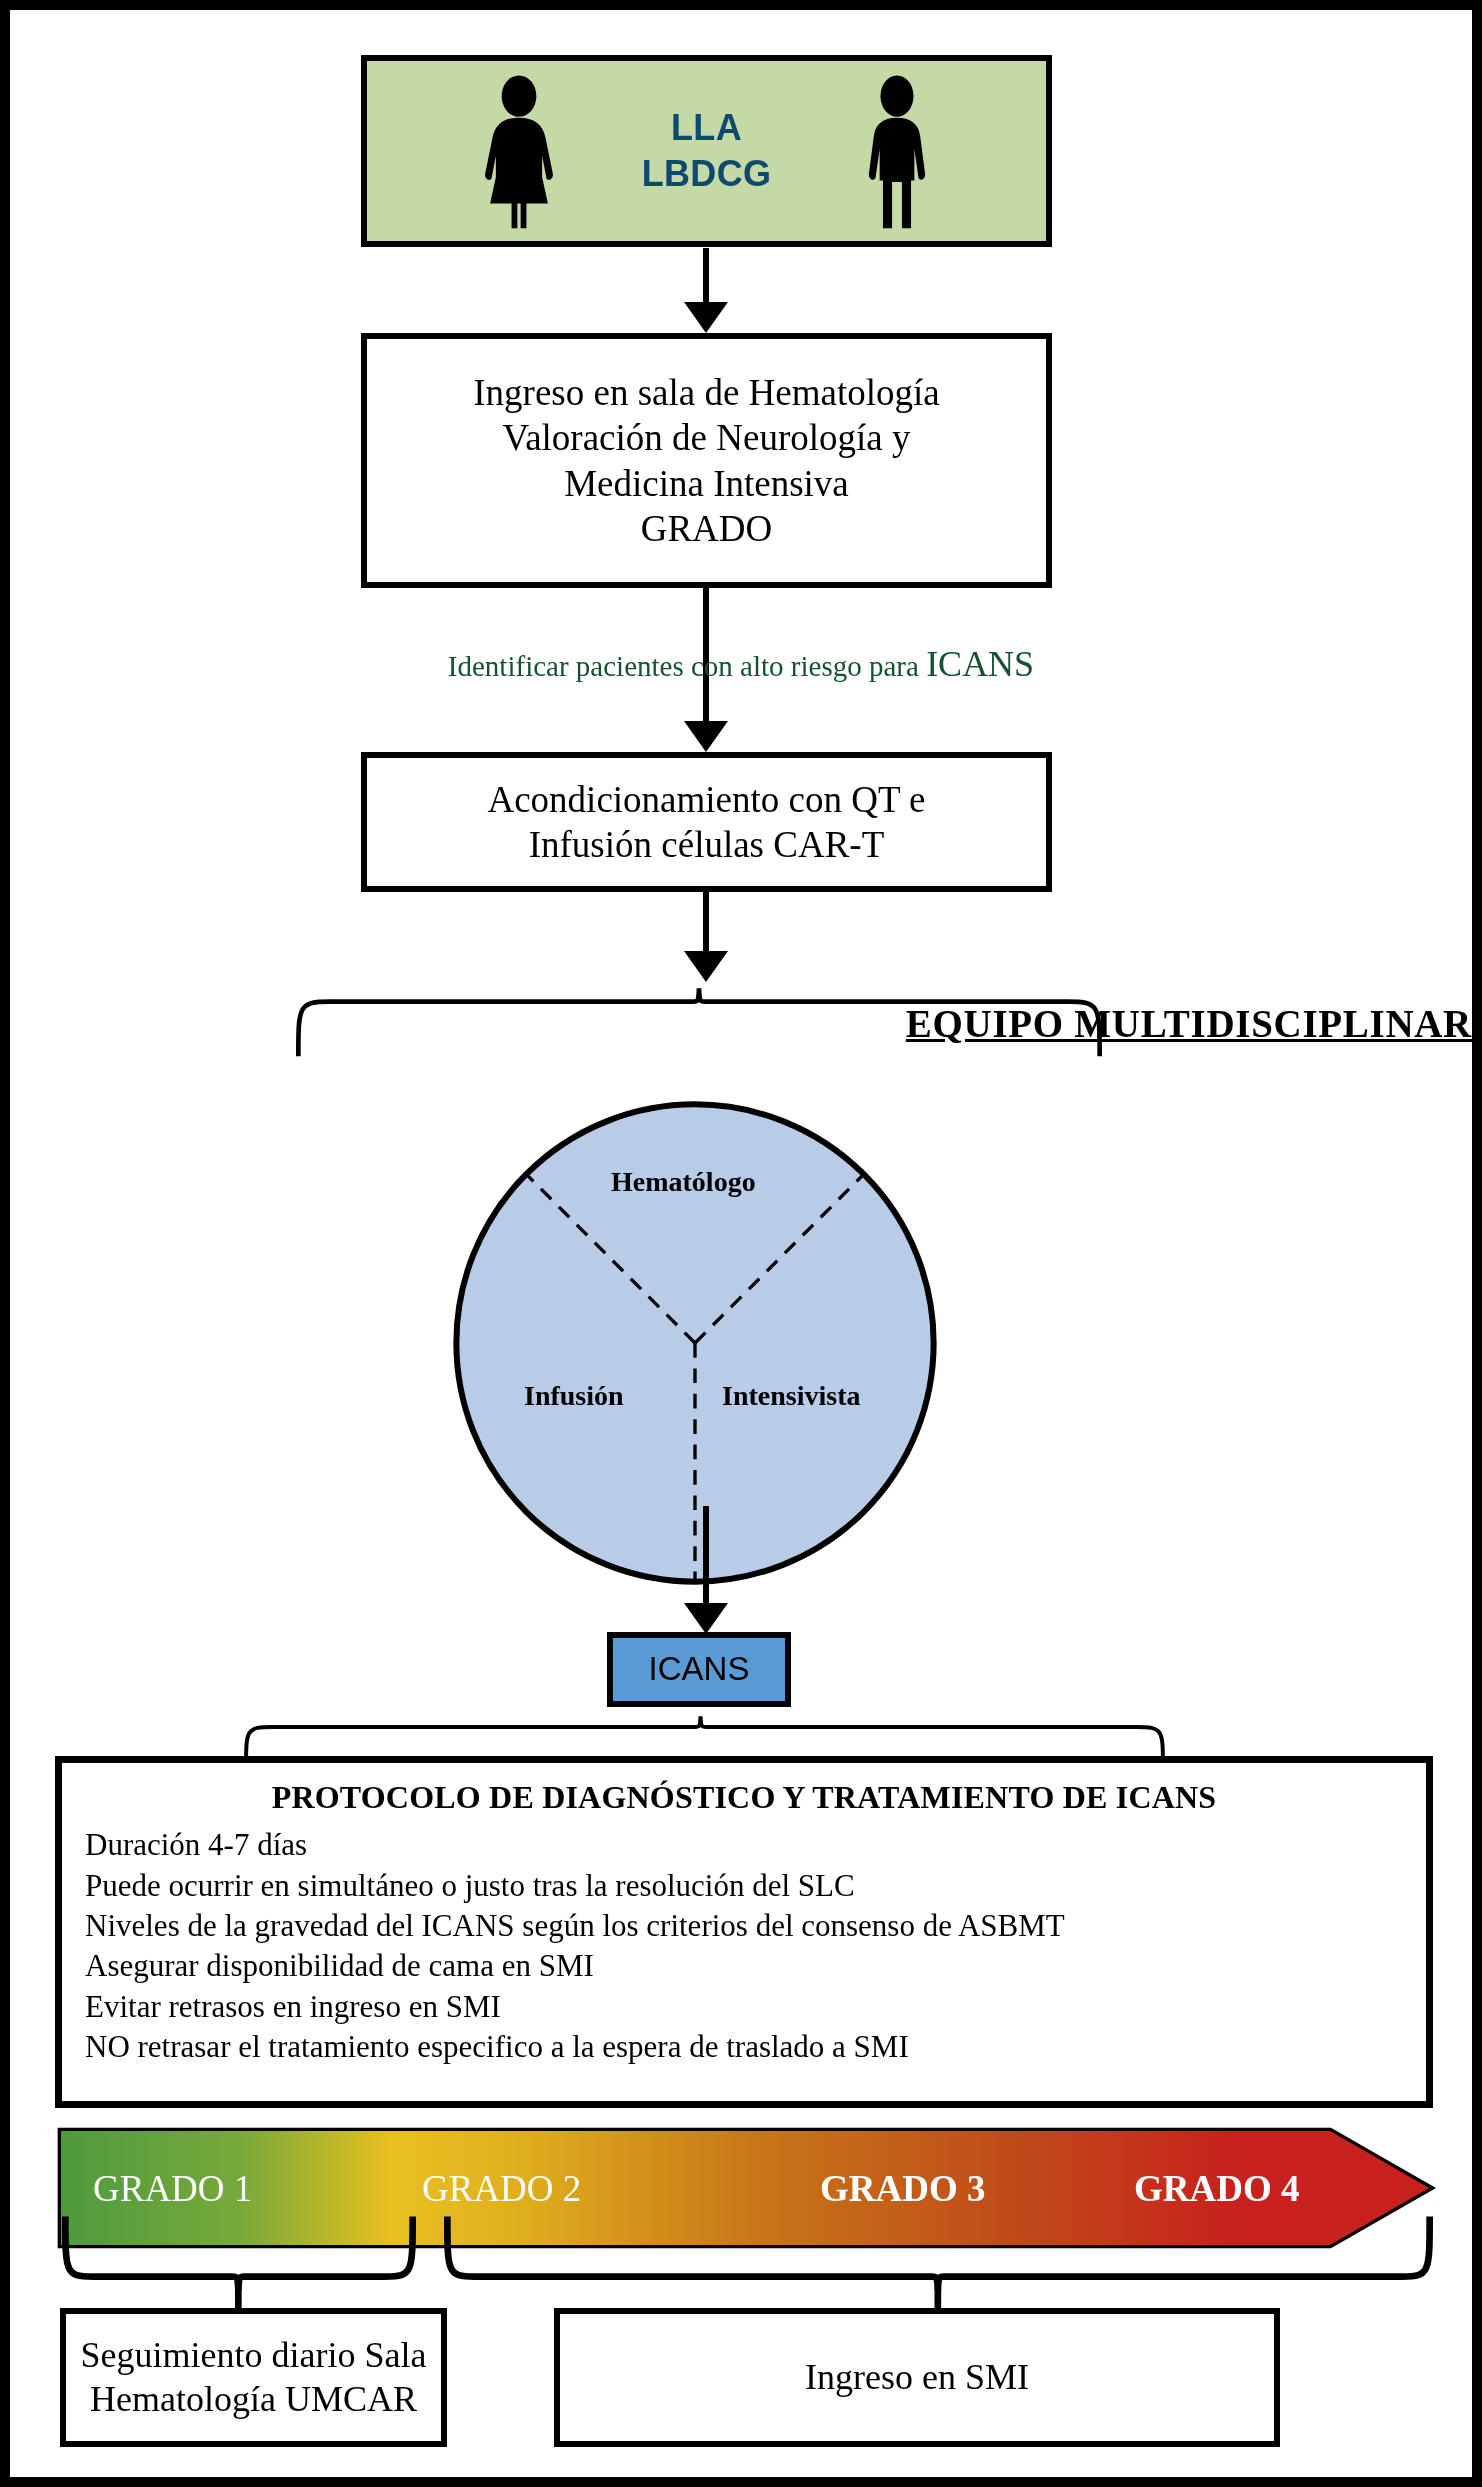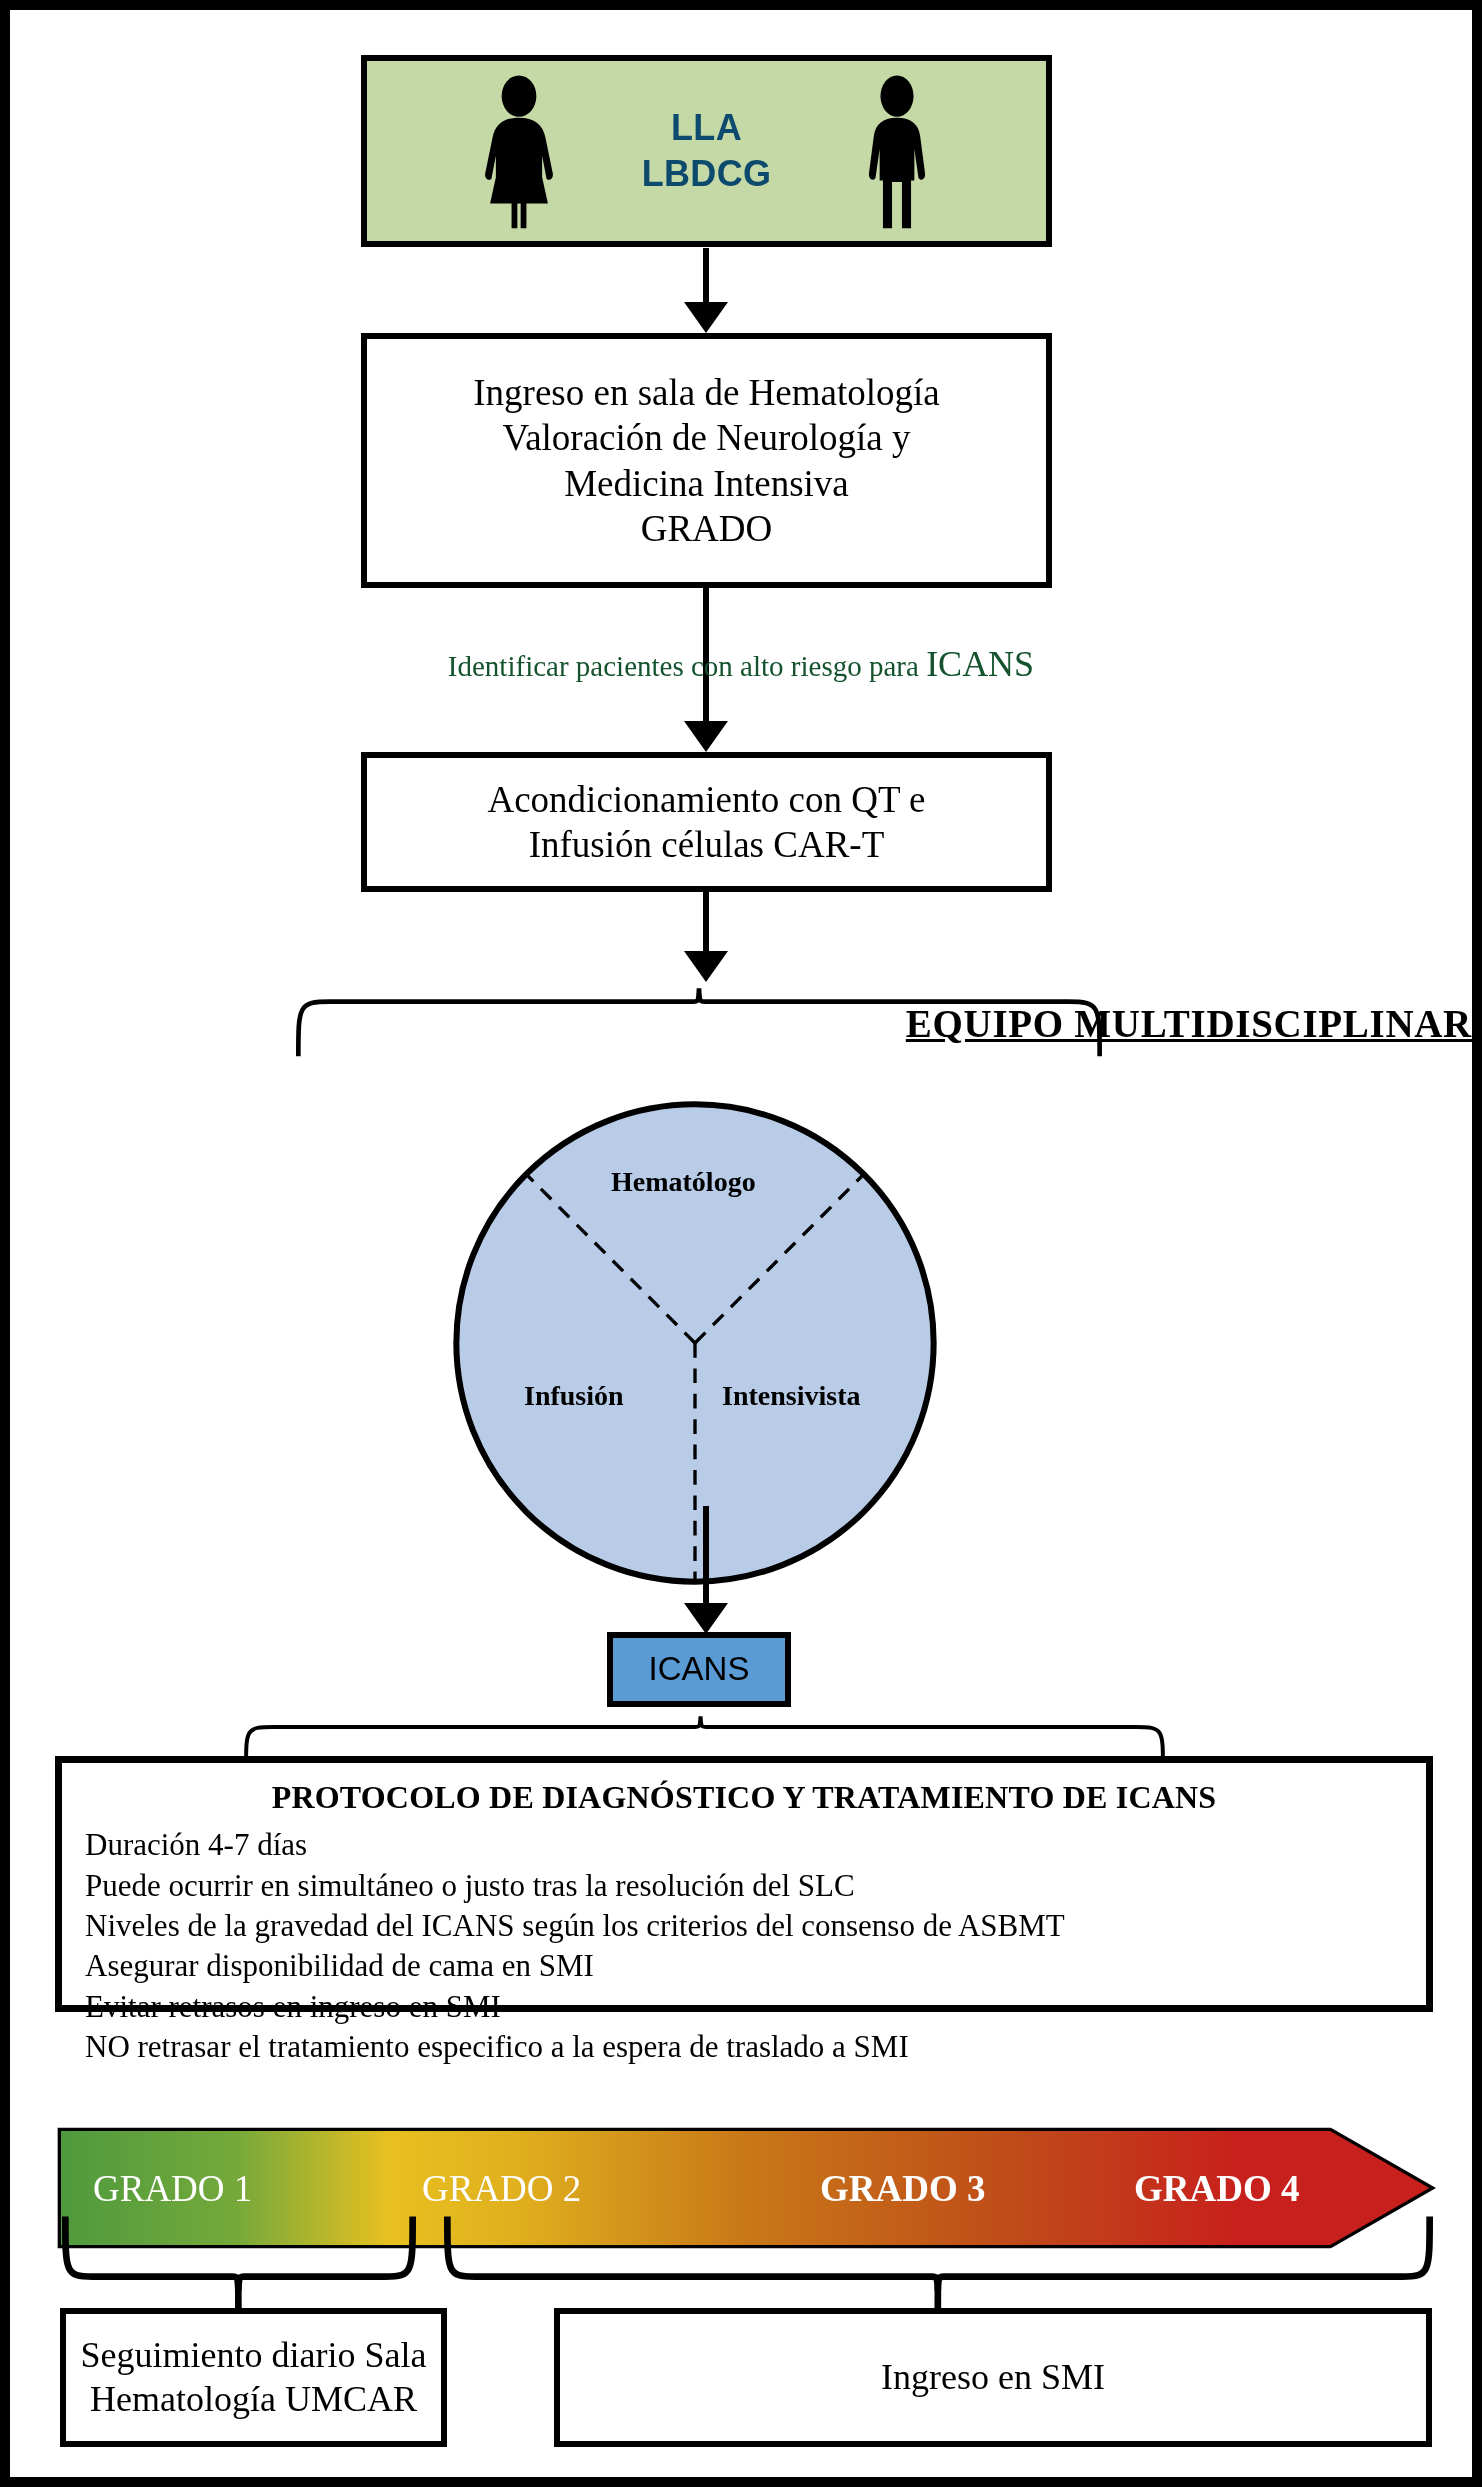--- a/index.html
+++ b/index.html
@@ -97,21 +97,21 @@
   #followup-box {
     left: 50px;
     top: 2298px;
     width: 387px;
     height: 139px;
     font-size: 36px;
   }
   #icu-box {
     left: 544px;
     top: 2298px;
-    width: 878px;
+    width: 726px;
     height: 139px;
     font-size: 36px;
   }
 
   
   #risk-caption {
     left: 0;
     right: 0;
     top: 633px;
     text-align: center;
@@ -188,21 +188,21 @@
     width: 929px;
     height: 53px;
   }
 
   
   #protocol-box {
     position: absolute;
     left: 45px;
     top: 1746px;
     width: 1378px;
-    height: 256px;
+    height: 352px;
     box-sizing: border-box;
     border: 7.3px solid #000000;
     background: #ffffff;
   }
   #protocol-title {
     text-align: center;
     font-size: 32px;
     font-weight: 700;
     margin-top: 16px;
     letter-spacing: 0.2px;

